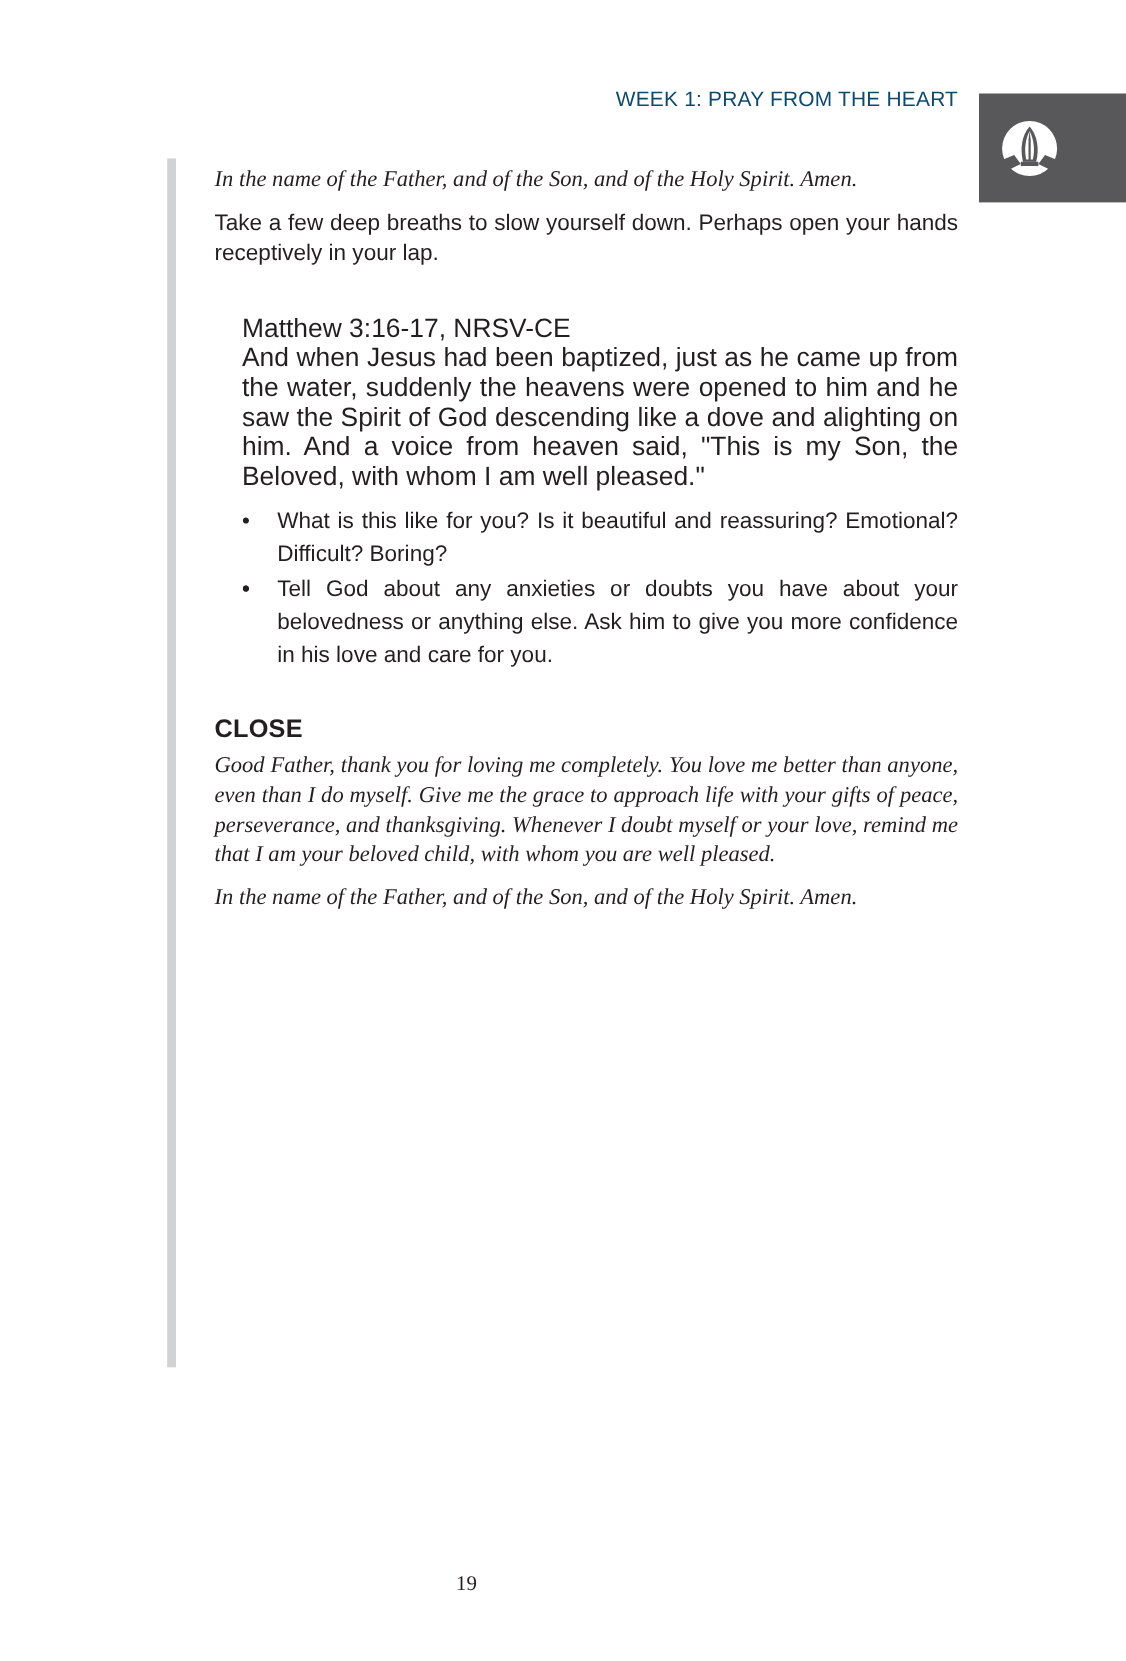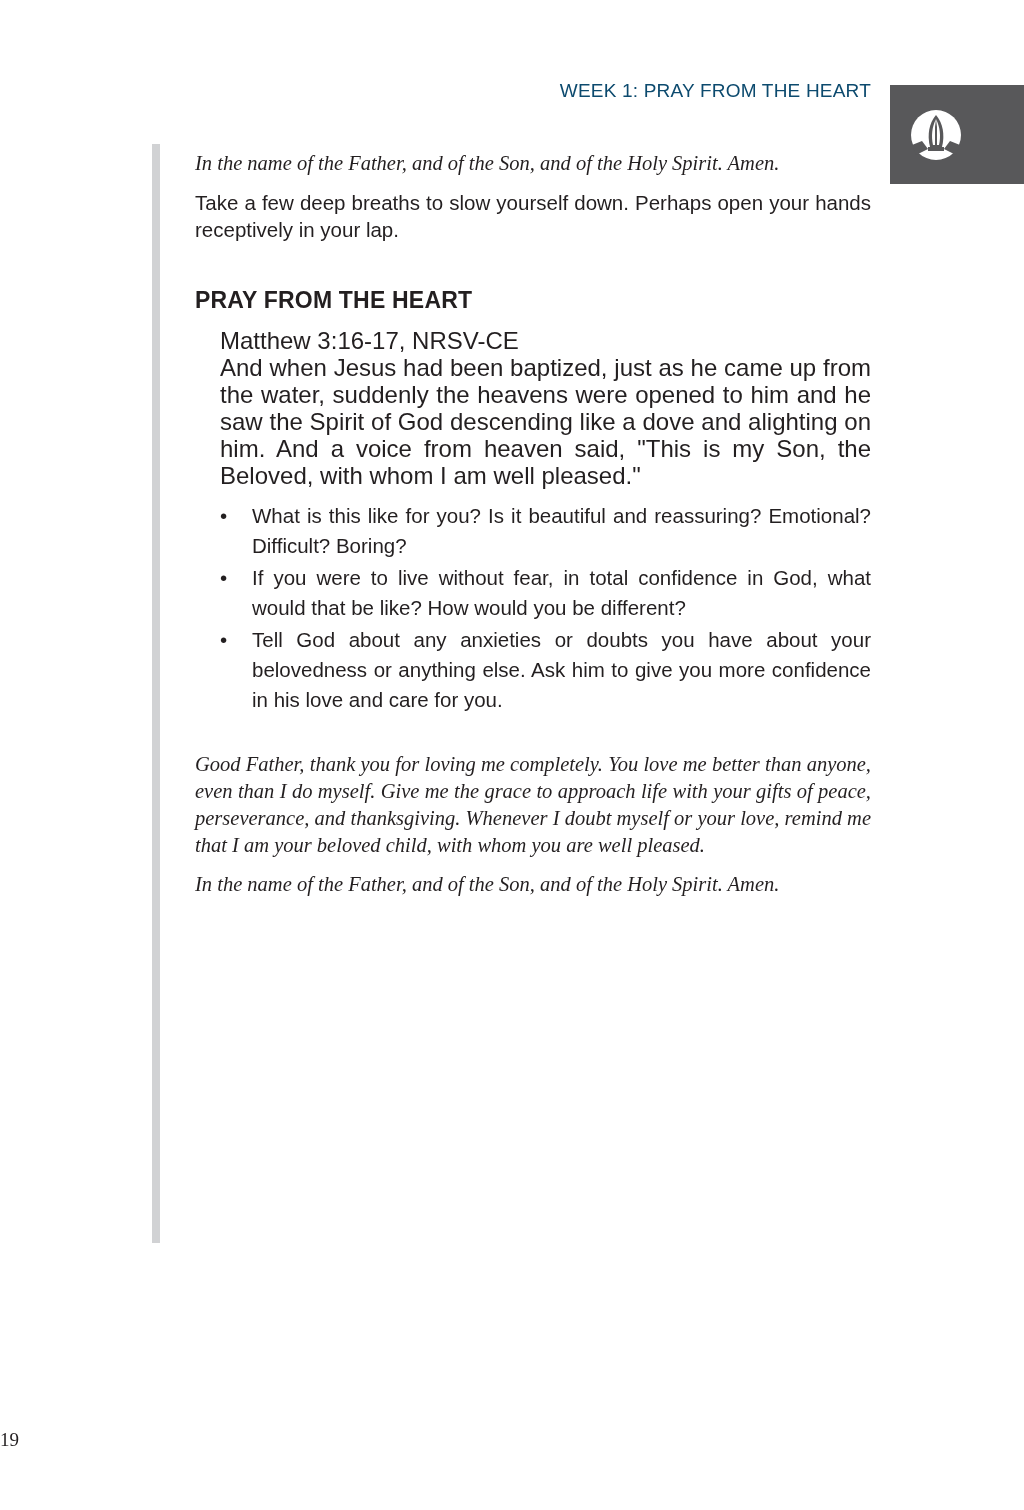--- a/index.html
+++ b/index.html
@@ -11,21 +11,21 @@
   .content { position: absolute; left: 195px; top: 150px; width: 676px; }
   h2 { font-size: 23px; font-weight: bold; margin: 0 0 6px 0; line-height: 30px; letter-spacing: 0.2px; }
   p { margin: 0 0 12px 0; font-size: 20.5px; line-height: 27px; text-align: justify; }
   p.it { font-style: italic; font-family: Liberation Serif, serif; }
   .section-gap { height: 30px; }
   .scripture { margin-left: 25px; margin-bottom: 12px; font-size: 24px; line-height: 27px; text-align: justify; }
   .scripture .ref { display: block; }
   ul { margin: 0 0 0 0; padding: 0; list-style: none; }
   ul li { position: relative; padding-left: 57px; font-size: 20.5px; line-height: 30px; text-align: justify; margin-bottom: 2px; }
   ul li .bullet { position: absolute; left: 25px; top: 0; }
-  .page-num { position: absolute; left: 0; width: 848px; text-align: left; top: 1429px; font-family: "Liberation Serif", serif; font-size: 19px; color: #231f20; }
+  .page-num { position: absolute; left: 0; width: 848px; text-align: center; top: 1429px; font-family: "Liberation Serif", serif; font-size: 19px; color: #231f20; }
 </style>
 </head>
 <body>
 
 <div class="running-head">WEEK 1: PRAY FROM THE HEART</div>
 
 <div class="tab">
   <svg width="52" height="52" viewBox="0 0 52 52">
     <circle cx="26" cy="26" r="25" fill="#ffffff"></circle>
     <path d="M26 6 C19 14 17 26 20 38 L32 38 C35 26 33 14 26 6 Z" fill="#58585a"></path>
@@ -38,29 +38,29 @@
   </svg>
 </div>
 
 <div class="bar"></div>
 
 <div class="content">
   <p class="it">In the name of the Father, and of the Son, and of the Holy Spirit. Amen.</p>
   <p>Take a few deep breaths to slow yourself down. Perhaps open your hands receptively in your lap.</p>
 
   <div class="section-gap"></div>
-  <h2 style="margin-bottom:12px">PRAY FROM THE HEART</h2>
   <div class="scripture">
     <span class="ref">Matthew 3:16-17, NRSV-CE</span>
     <span>And when Jesus had been baptized, just as he came up from the water, suddenly the heavens were opened to him and he saw the Spirit of God descending like a dove and alighting on him. And a voice from heaven said, "This is my Son, the Beloved, with whom I am well pleased."</span>
   </div>
   <ul>
     <li><span class="bullet">•</span><span>What is this like for you? Is it beautiful and reassuring? Emotional? Difficult? Boring?</span></li>
-    <li><span class="bullet">•</span><span>If you were to live without fear, in total confidence in God, what would that be like? How would you be different?</span></li>
+    <li><span class="bullet">•</span></li>
     <li><span class="bullet">•</span><span>Tell God about any anxieties or doubts you have about your belovedness or anything else. Ask him to give you more confidence in his love and care for you.</span></li>
   </ul>
 
   <div class="section-gap" style="height:34px"></div>
+  <h2>CLOSE</h2>
   <p class="it">Good Father, thank you for loving me completely. You love me better than anyone, even than I do myself. Give me the grace to approach life with your gifts of peace, perseverance, and thanksgiving. Whenever I doubt myself or your love, remind me that I am your beloved child, with whom you are well pleased.</p>
   <p class="it">In the name of the Father, and of the Son, and of the Holy Spirit. Amen.</p>
 </div>
 
 <div class="page-num">19</div>
 
 </body></html>

